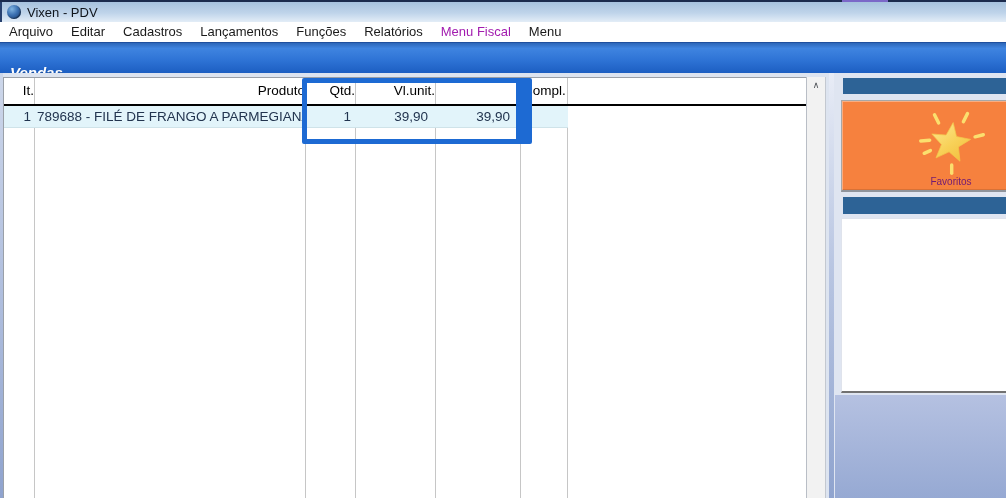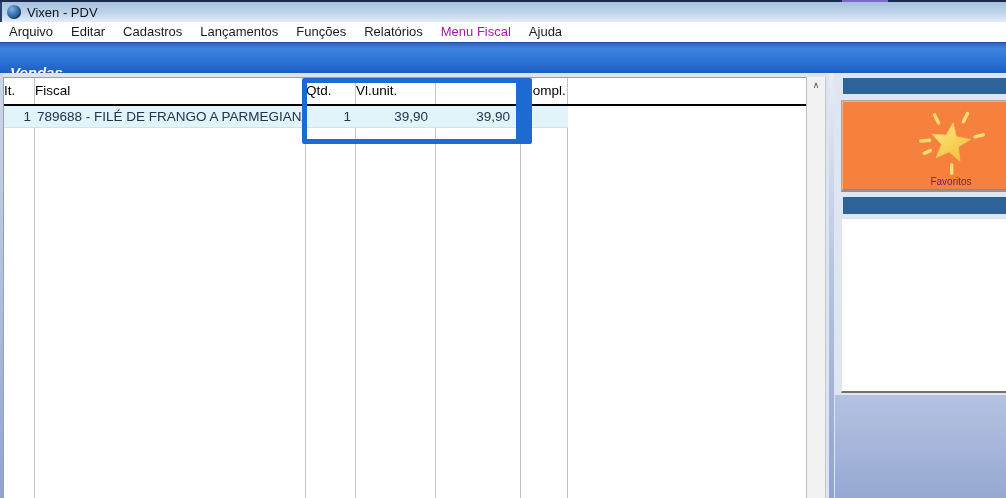--- a/index.html
+++ b/index.html
@@ -51,21 +51,21 @@
     border-top:1px solid #9aa0a8;border-left:1px solid #9aa0a8;box-sizing:border-box;
     overflow:hidden;font-size:13.5px;
   }
   .vline{position:absolute;top:0;bottom:0;width:1px;background:#c6c6c6;}
   .grid-header{position:absolute;left:0;top:0;width:100%;height:26px;border-bottom:2px solid #000;}
   .hcell{position:absolute;top:0;height:24px;line-height:25px;color:#000;white-space:nowrap;}
   .grid-row{position:absolute;left:0;top:28px;height:22px;width:100%;}
   .row-bg{position:absolute;left:0;top:0;width:564px;height:22px;background:#e2f4fa;border-bottom:1px solid #cfe3e9;box-sizing:border-box;}
   .rcell{position:absolute;top:0;height:22px;line-height:22px;color:#22344f;white-space:nowrap;overflow:hidden;}
   .t-right{text-align:right;}
-  .t-center{text-align:left;}
+  .t-center{text-align:right;}
   .highlight-rect{
     position:absolute;left:298px;top:0;width:230px;height:66px;box-sizing:border-box;
     border:5px solid #1d6ad3;border-right-width:16px;border-radius:2px;z-index:5;
     pointer-events:none;
   }
   
   .vscroll{
     position:absolute;left:806px;top:4px;width:20px;height:421px;background:#f2f2f2;
     border-left:1px solid #b9bec6;border-right:1px solid #c3c8d0;box-sizing:border-box;
   }
@@ -113,42 +113,42 @@
 </div>
 
 <div class="menu-bar">
   <div class="menu-item">Arquivo</div>
   <div class="menu-item">Editar</div>
   <div class="menu-item">Cadastros</div>
   <div class="menu-item">Lançamentos</div>
   <div class="menu-item">Funções</div>
   <div class="menu-item">Relatórios</div>
   <div class="menu-item disabled">Menu Fiscal</div>
-  <div class="menu-item">Ajuda</div>
+  <div class="menu-item">Menu</div>
 </div>
 
 <div class="vendas-bar">
   <div class="vendas-title">Vendas</div>
 </div>
 
 <div class="content">
   <div class="left-edge"></div>
 
   <div class="grid">
 
     <div class="vline" style="left:30px"></div>
     <div class="vline" style="left:301px"></div>
     <div class="vline" style="left:351px"></div>
     <div class="vline" style="left:431px"></div>
     <div class="vline" style="left:516px"></div>
     <div class="vline" style="left:563px"></div>
 
     <div class="grid-header">
       <div class="hcell t-center" style="left:0;width:30px">It.</div>
-      <div class="hcell t-center" style="left:31px;width:270px">Fiscal</div>
+      <div class="hcell t-center" style="left:31px;width:270px">Produto</div>
       <div class="hcell t-center" style="left:302px;width:49px">Qtd.</div>
       <div class="hcell t-center" style="left:352px;width:79px">Vl.unit.</div>
       <div class="hcell" style="left:519px;width:52px">Compl.</div>
     </div>
 
     <div class="grid-row">
       <div class="row-bg"></div>
       <div class="rcell t-right" style="left:0;width:27px">1</div>
       <div class="rcell" style="left:33px;width:266px">789688 - FILÉ DE FRANGO A PARMEGIANA</div>
       <div class="rcell t-right" style="left:302px;width:45px">1</div>

